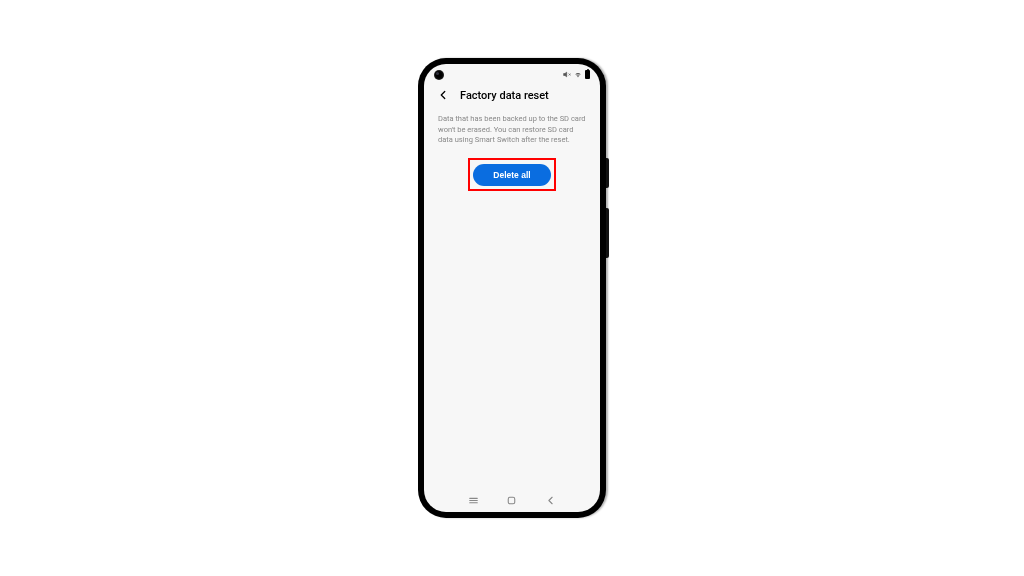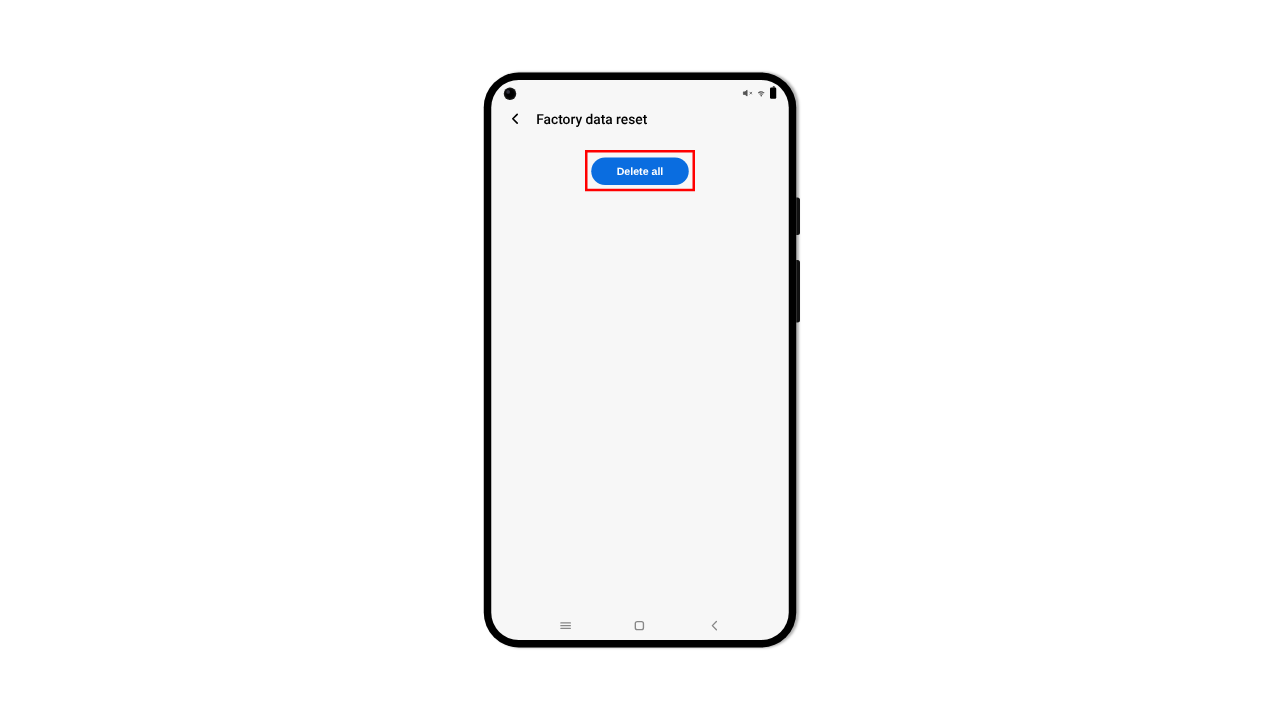--- a/index.html
+++ b/index.html
@@ -6,21 +6,21 @@
     body {
       width: 1024px;
       height: 576px;
       background: #ffffff;
       display: flex;
       align-items: center;
       justify-content: center;
       font-family: -apple-system, BlinkMacSystemFont, "Segoe UI", Roboto, sans-serif;
     }
     .phone {
-      width: 250px;
+      width: 188px;
       height: 460px;
       background: #000;
       border-radius: 28px;
       padding: 6px;
       position: relative;
       box-shadow: 2px 0 2px rgba(0,0,0,0.3);
     }
     .phone-side-btn {
       position: absolute;
       right: -3px;
@@ -187,20 +187,21 @@
     <div class="header">
       <div class="back-btn">
         <svg viewBox="0 0 24 24" fill="none" stroke="#000" stroke-width="2.2" stroke-linecap="round" stroke-linejoin="round">
           <polyline points="15 18 9 12 15 6"></polyline>
         </svg>
       </div>
       <div class="header-title">Factory data reset</div>
     </div>
 
     <div class="content">
+      <p class="info-text">Data that has been backed up to the SD card won't be erased. You can restore SD card data using Smart Switch after the reset.</p>
       <div class="button-wrap">
         <div class="highlight-box">
           <button class="primary-btn">Delete all</button>
         </div>
       </div>
     </div>
 
     <div class="nav-bar">
       <div class="nav-btn">
         <svg viewBox="0 0 24 24" fill="none" stroke="#888" stroke-width="2" stroke-linecap="round">

